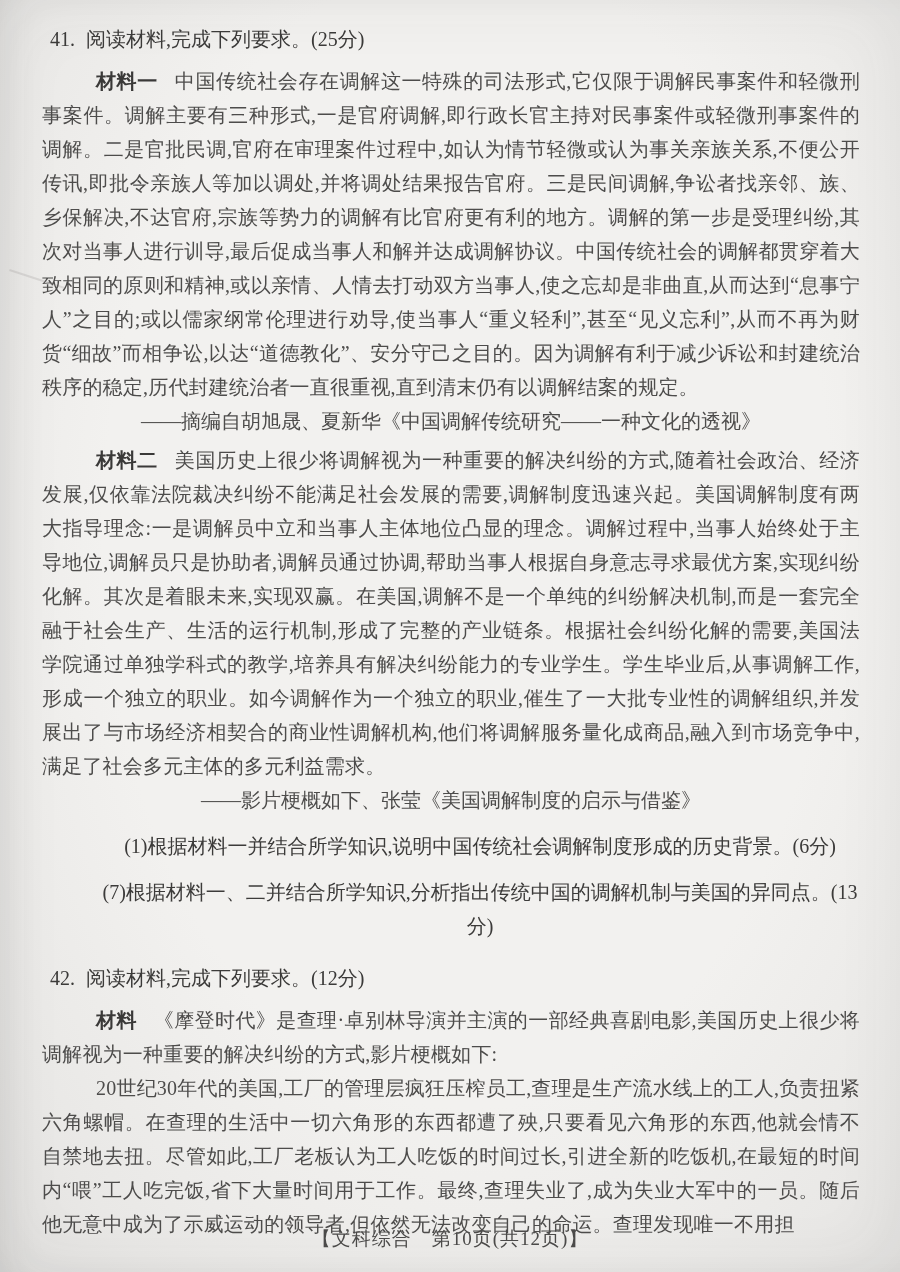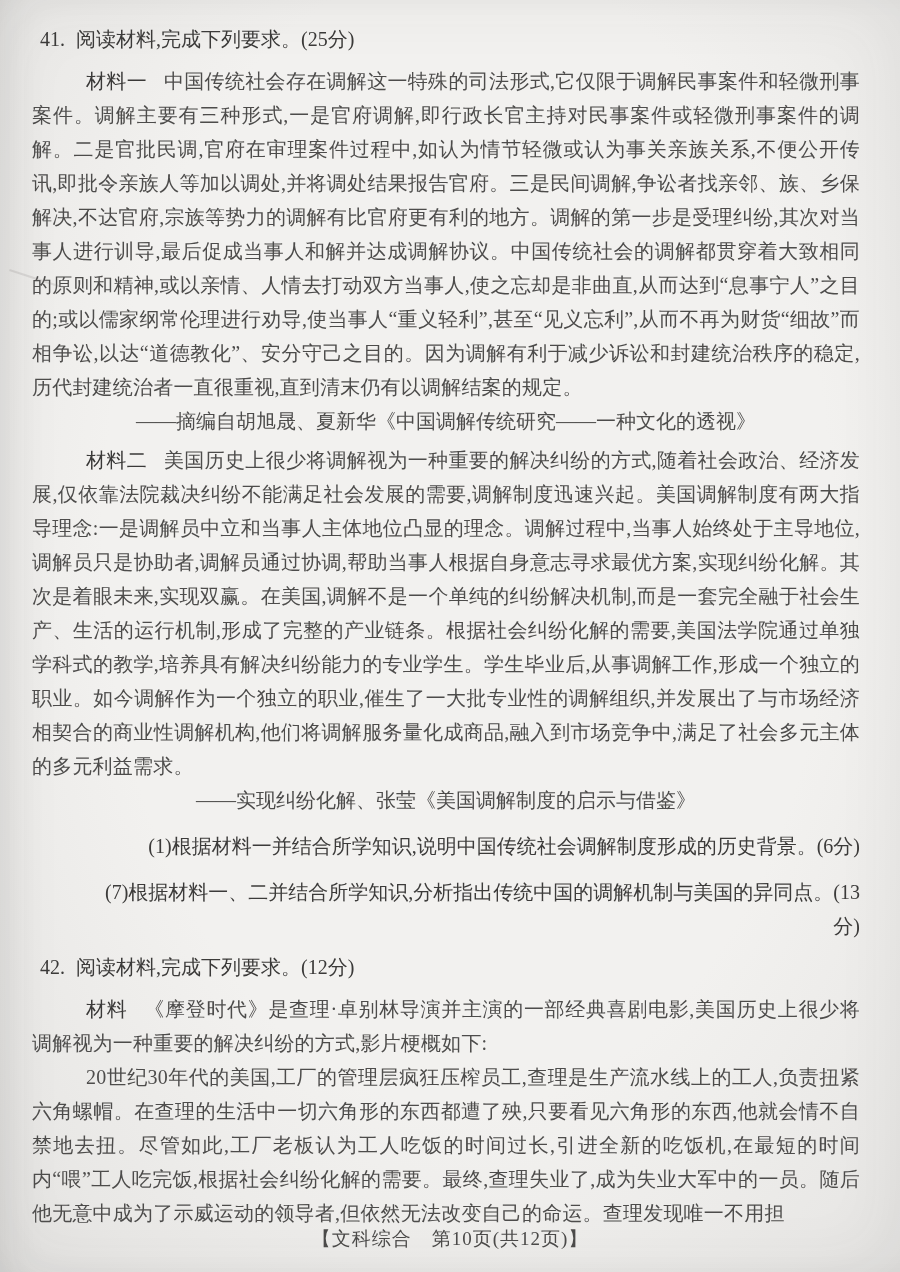--- a/index.html
+++ b/index.html
@@ -11,54 +11,54 @@
     overflow: hidden;
   }
   .page {
     position: relative;
     width: 900px; height: 1272px;
     background: radial-gradient(ellipse at 52% 42%, #f2f1ef 55%, #e9e8e6 85%, #e2e1df 100%);
     box-shadow: inset 0 0 70px rgba(60,60,60,0.07), inset 25px 0 45px -25px rgba(60,60,60,0.12);
     overflow: hidden;
   }
   .content {
-    padding: 22px 40px 0 32px;
+    padding: 22px 40px 0 42px;
     font-size: 20px;
     line-height: 34px;
     color: #4a4948;
     text-align: justify;
   }
   .q-header {
     margin: 0 0 8px 0;
     color: #3b3a39;
     text-align: left;
   }
-  .q-header.second { margin-top: 7px; }
+  .q-header.second { margin-top: 18px; }
   .q-num { display: inline-block; min-width: 34px; padding-left: 8px; }
   .q-prompt { padding-left: 10px; }
   p.material {
     margin: 0;
     text-indent: 2.7em;
     color: #4d4c4b;
     letter-spacing: 0.2px;
   }
   .m-label {
-    font-weight: normal;
+    font-weight: bold;
     color: #3a3938;
     margin-right: 0.85em;
   }
   p.attribution {
     margin: 0 0 5px 0;
     text-align: center;
     color: #4d4c4b;
   }
   p.subq {
     margin: 12px 0 0 0;
     padding-left: 58px;
-    text-align: right;
+    text-align: center;
     color: #3c3b3a;
   }
   .footer {
     position: absolute;
     left: 0; right: 0; bottom: 20px;
     text-align: center;
     font-size: 19px;
     color: #4b4a49;
     letter-spacing: 1px;
   }
@@ -86,31 +86,31 @@
     <p class="material">
       <span class="m-label">材料一</span><span>中国传统社会存在调解这一特殊的司法形式,它仅限于调解民事案件和轻微刑事案件。调解主要有三种形式,一是官府调解,即行政长官主持对民事案件或轻微刑事案件的调解。二是官批民调,官府在审理案件过程中,如认为情节轻微或认为事关亲族关系,不便公开传讯,即批令亲族人等加以调处,并将调处结果报告官府。三是民间调解,争讼者找亲邻、族、乡保解决,不达官府,宗族等势力的调解有比官府更有利的地方。调解的第一步是受理纠纷,其次对当事人进行训导,最后促成当事人和解并达成调解协议。中国传统社会的调解都贯穿着大致相同的原则和精神,或以亲情、人情去打动双方当事人,使之忘却是非曲直,从而达到“息事宁人”之目的;或以儒家纲常伦理进行劝导,使当事人“重义轻利”,甚至“见义忘利”,从而不再为财货“细故”而相争讼,以达“道德教化”、安分守己之目的。因为调解有利于减少诉讼和封建统治秩序的稳定,历代封建统治者一直很重视,直到清末仍有以调解结案的规定。</span>
     </p>
 
     <p class="attribution">——摘编自胡旭晟、夏新华《中国调解传统研究——一种文化的透视》</p>
 
     <p class="material">
       <span class="m-label">材料二</span><span>美国历史上很少将调解视为一种重要的解决纠纷的方式,随着社会政治、经济发展,仅依靠法院裁决纠纷不能满足社会发展的需要,调解制度迅速兴起。美国调解制度有两大指导理念:一是调解员中立和当事人主体地位凸显的理念。调解过程中,当事人始终处于主导地位,调解员只是协助者,调解员通过协调,帮助当事人根据自身意志寻求最优方案,实现纠纷化解。其次是着眼未来,实现双赢。在美国,调解不是一个单纯的纠纷解决机制,而是一套完全融于社会生产、生活的运行机制,形成了完整的产业链条。根据社会纠纷化解的需要,美国法学院通过单独学科式的教学,培养具有解决纠纷能力的专业学生。学生毕业后,从事调解工作,形成一个独立的职业。如今调解作为一个独立的职业,催生了一大批专业性的调解组织,并发展出了与市场经济相契合的商业性调解机构,他们将调解服务量化成商品,融入到市场竞争中,满足了社会多元主体的多元利益需求。</span>
     </p>
 
-    <p class="attribution">——实现纠纷化解、张莹《美国调解制度的启示与借鉴》</p>
+    <p class="attribution">——影片梗概如下、张莹《美国调解制度的启示与借鉴》</p>
 
     <p class="subq">(1)根据材料一并结合所学知识,说明中国传统社会调解制度形成的历史背景。(6分)</p>
     <p class="subq">(7)根据材料一、二并结合所学知识,分析指出传统中国的调解机制与美国的异同点。(13分)</p>
 
     <div class="q-header second">
       <span class="q-num">42.</span><span class="q-prompt">阅读材料,完成下列要求。(12分)</span>
     </div>
 
     <p class="material">
       <span class="m-label">材料</span><span>《摩登时代》是查理·卓别林导演并主演的一部经典喜剧电影,美国历史上很少将调解视为一种重要的解决纠纷的方式,影片梗概如下:</span>
     </p>
 
-    <p class="material">20世纪30年代的美国,工厂的管理层疯狂压榨员工,查理是生产流水线上的工人,负责扭紧六角螺帽。在查理的生活中一切六角形的东西都遭了殃,只要看见六角形的东西,他就会情不自禁地去扭。尽管如此,工厂老板认为工人吃饭的时间过长,引进全新的吃饭机,在最短的时间内“喂”工人吃完饭,根据社会纠纷化解的需要。最终,查理失业了,成为失业大军中的一员。随后他无意中成为了示威运动的领导者,但依然无法改变自己的命运。查理发现唯一不用担</p>
+    <p class="material">20世纪30年代的美国,工厂的管理层疯狂压榨员工,查理是生产流水线上的工人,负责扭紧六角螺帽。在查理的生活中一切六角形的东西都遭了殃,只要看见六角形的东西,他就会情不自禁地去扭。尽管如此,工厂老板认为工人吃饭的时间过长,引进全新的吃饭机,在最短的时间内“喂”工人吃完饭,省下大量时间用于工作。最终,查理失业了,成为失业大军中的一员。随后他无意中成为了示威运动的领导者,但依然无法改变自己的命运。查理发现唯一不用担</p>
 
   </div>
 
   <div class="footer">【文科综合　第10页(共12页)】</div>
 </div>
 
 </body></html>

